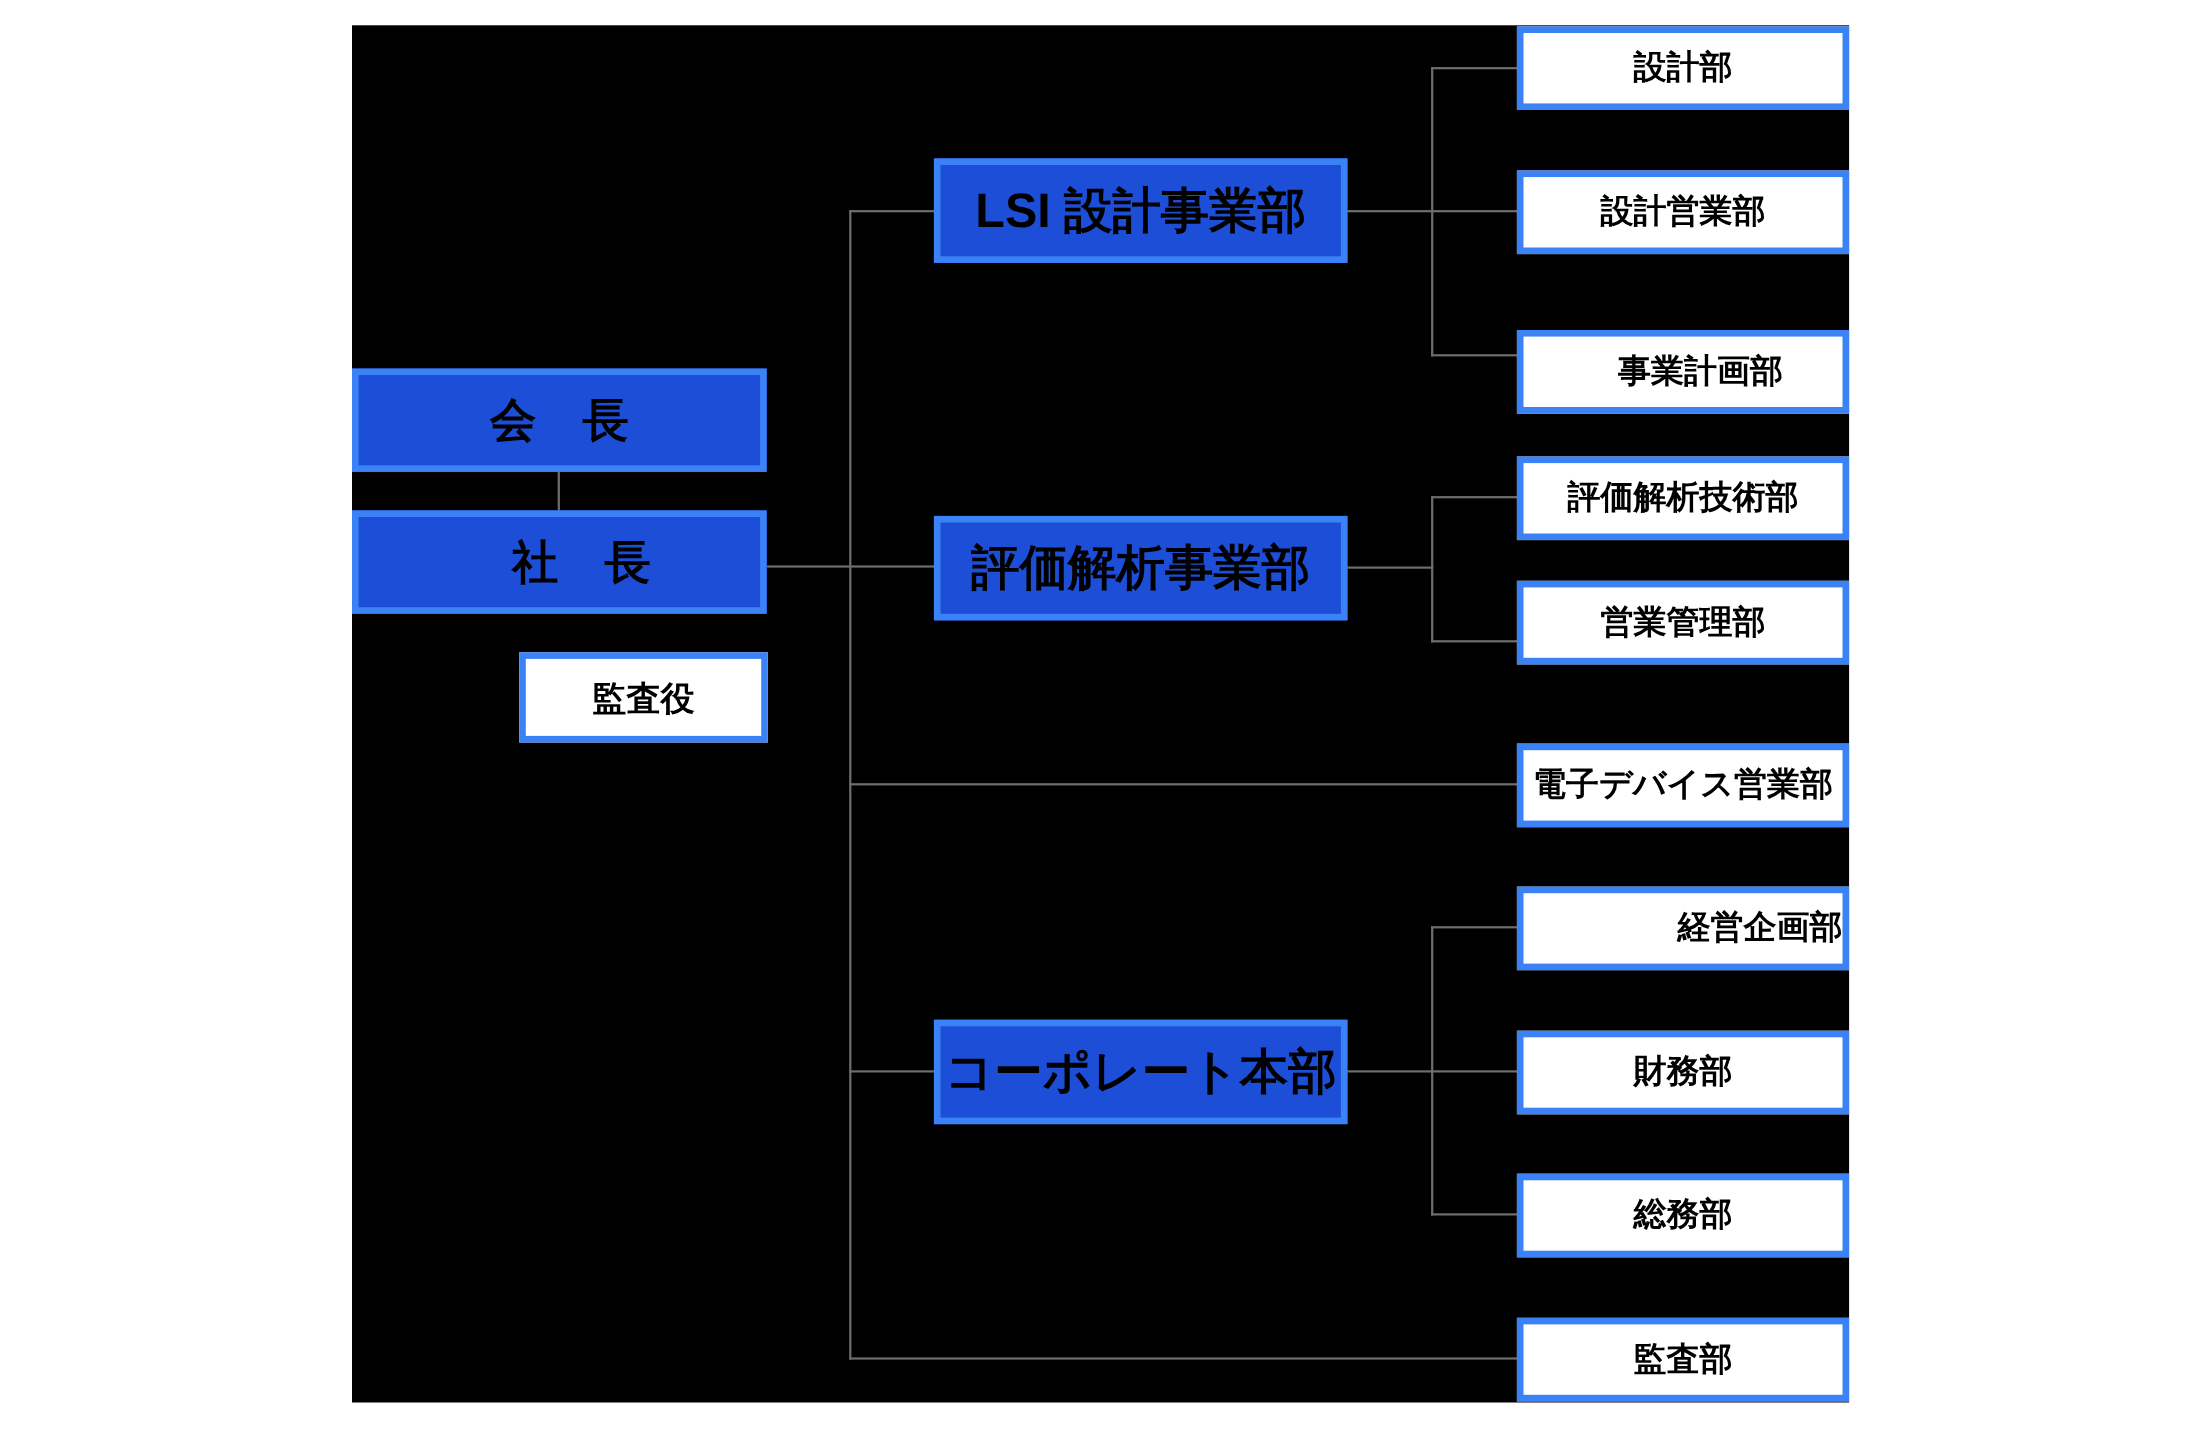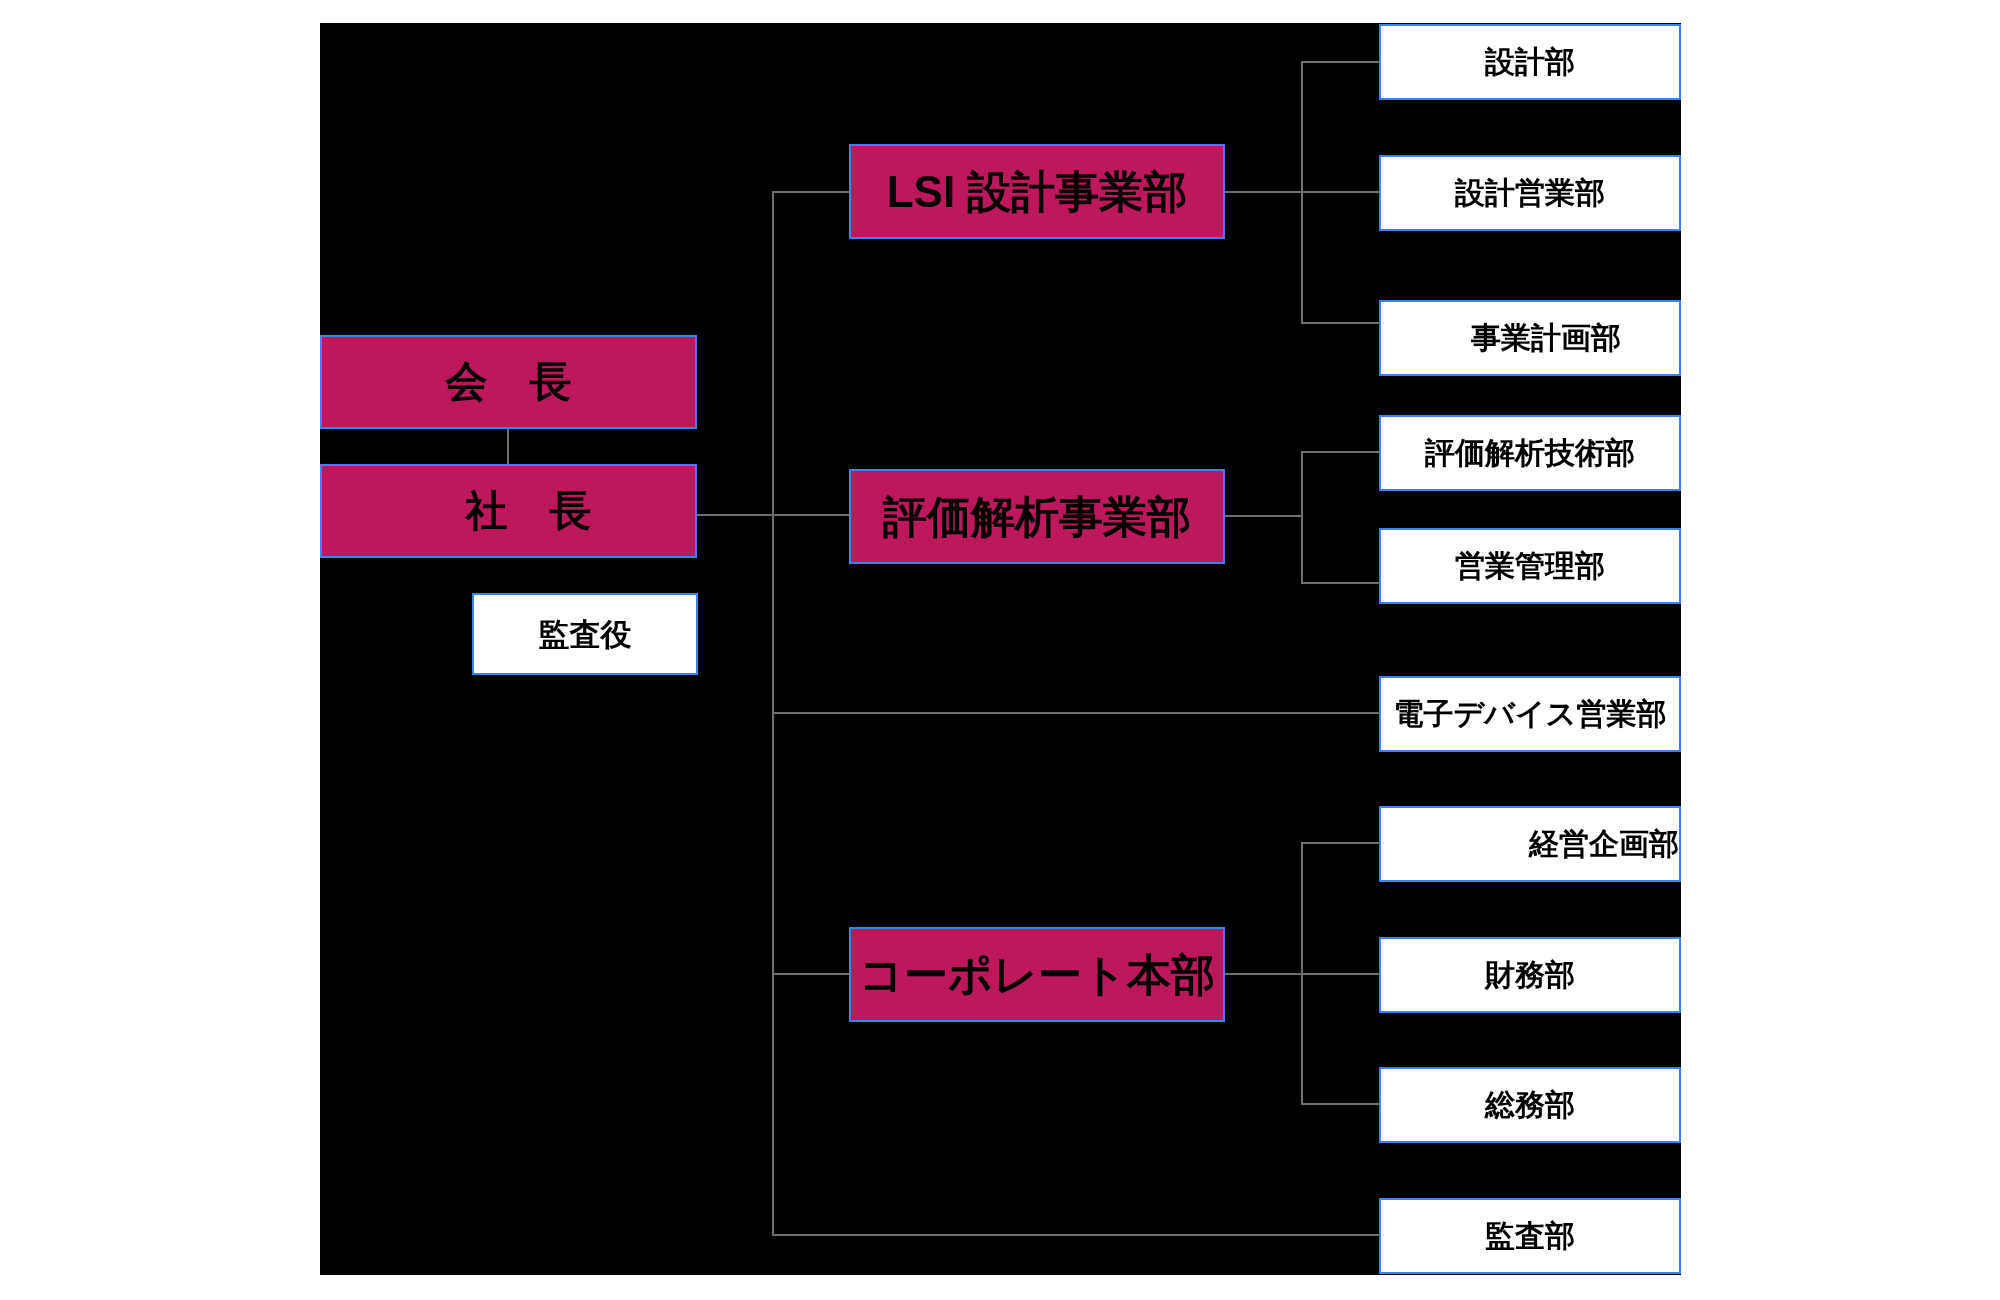--- a/index.html
+++ b/index.html
@@ -3,24 +3,24 @@
 <meta charset="utf-8">
 <style>
   html,body{margin:0;padding:0;background:#ffffff;}
   #canvas{
     position:relative;width:2000px;height:1300px;background:#ffffff;
     font-family:"Liberation Sans",sans-serif;overflow:hidden;
   }
   .panel{position:absolute;left:320px;top:23px;width:1361px;height:1252px;background:#000000;}
   .box{
     position:absolute;display:flex;align-items:center;justify-content:center;
-    box-sizing:border-box;border:2px solid #3b82f6;color:#000000;
+    box-sizing:border-box;border:6px solid #3b82f6;color:#000000;
     font-weight:bold;text-align:center;white-space:nowrap;line-height:1;
   }
-  .blue{background:#be185d;}
+  .blue{background:#1d4ed8;}
   .white{background:#ffffff;}
   .executive{left:320px;width:377px;height:94px;font-size:42px;}
   .division{left:849px;width:376px;height:95px;font-size:44px;}
   .auditor{left:472px;top:593px;width:226px;height:82px;font-size:31px;}
   .department{left:1379px;width:302px;height:76px;font-size:30px;}
   .line{position:absolute;background:#6e6e6e;}
 </style>
 </head>
 <body>
 

